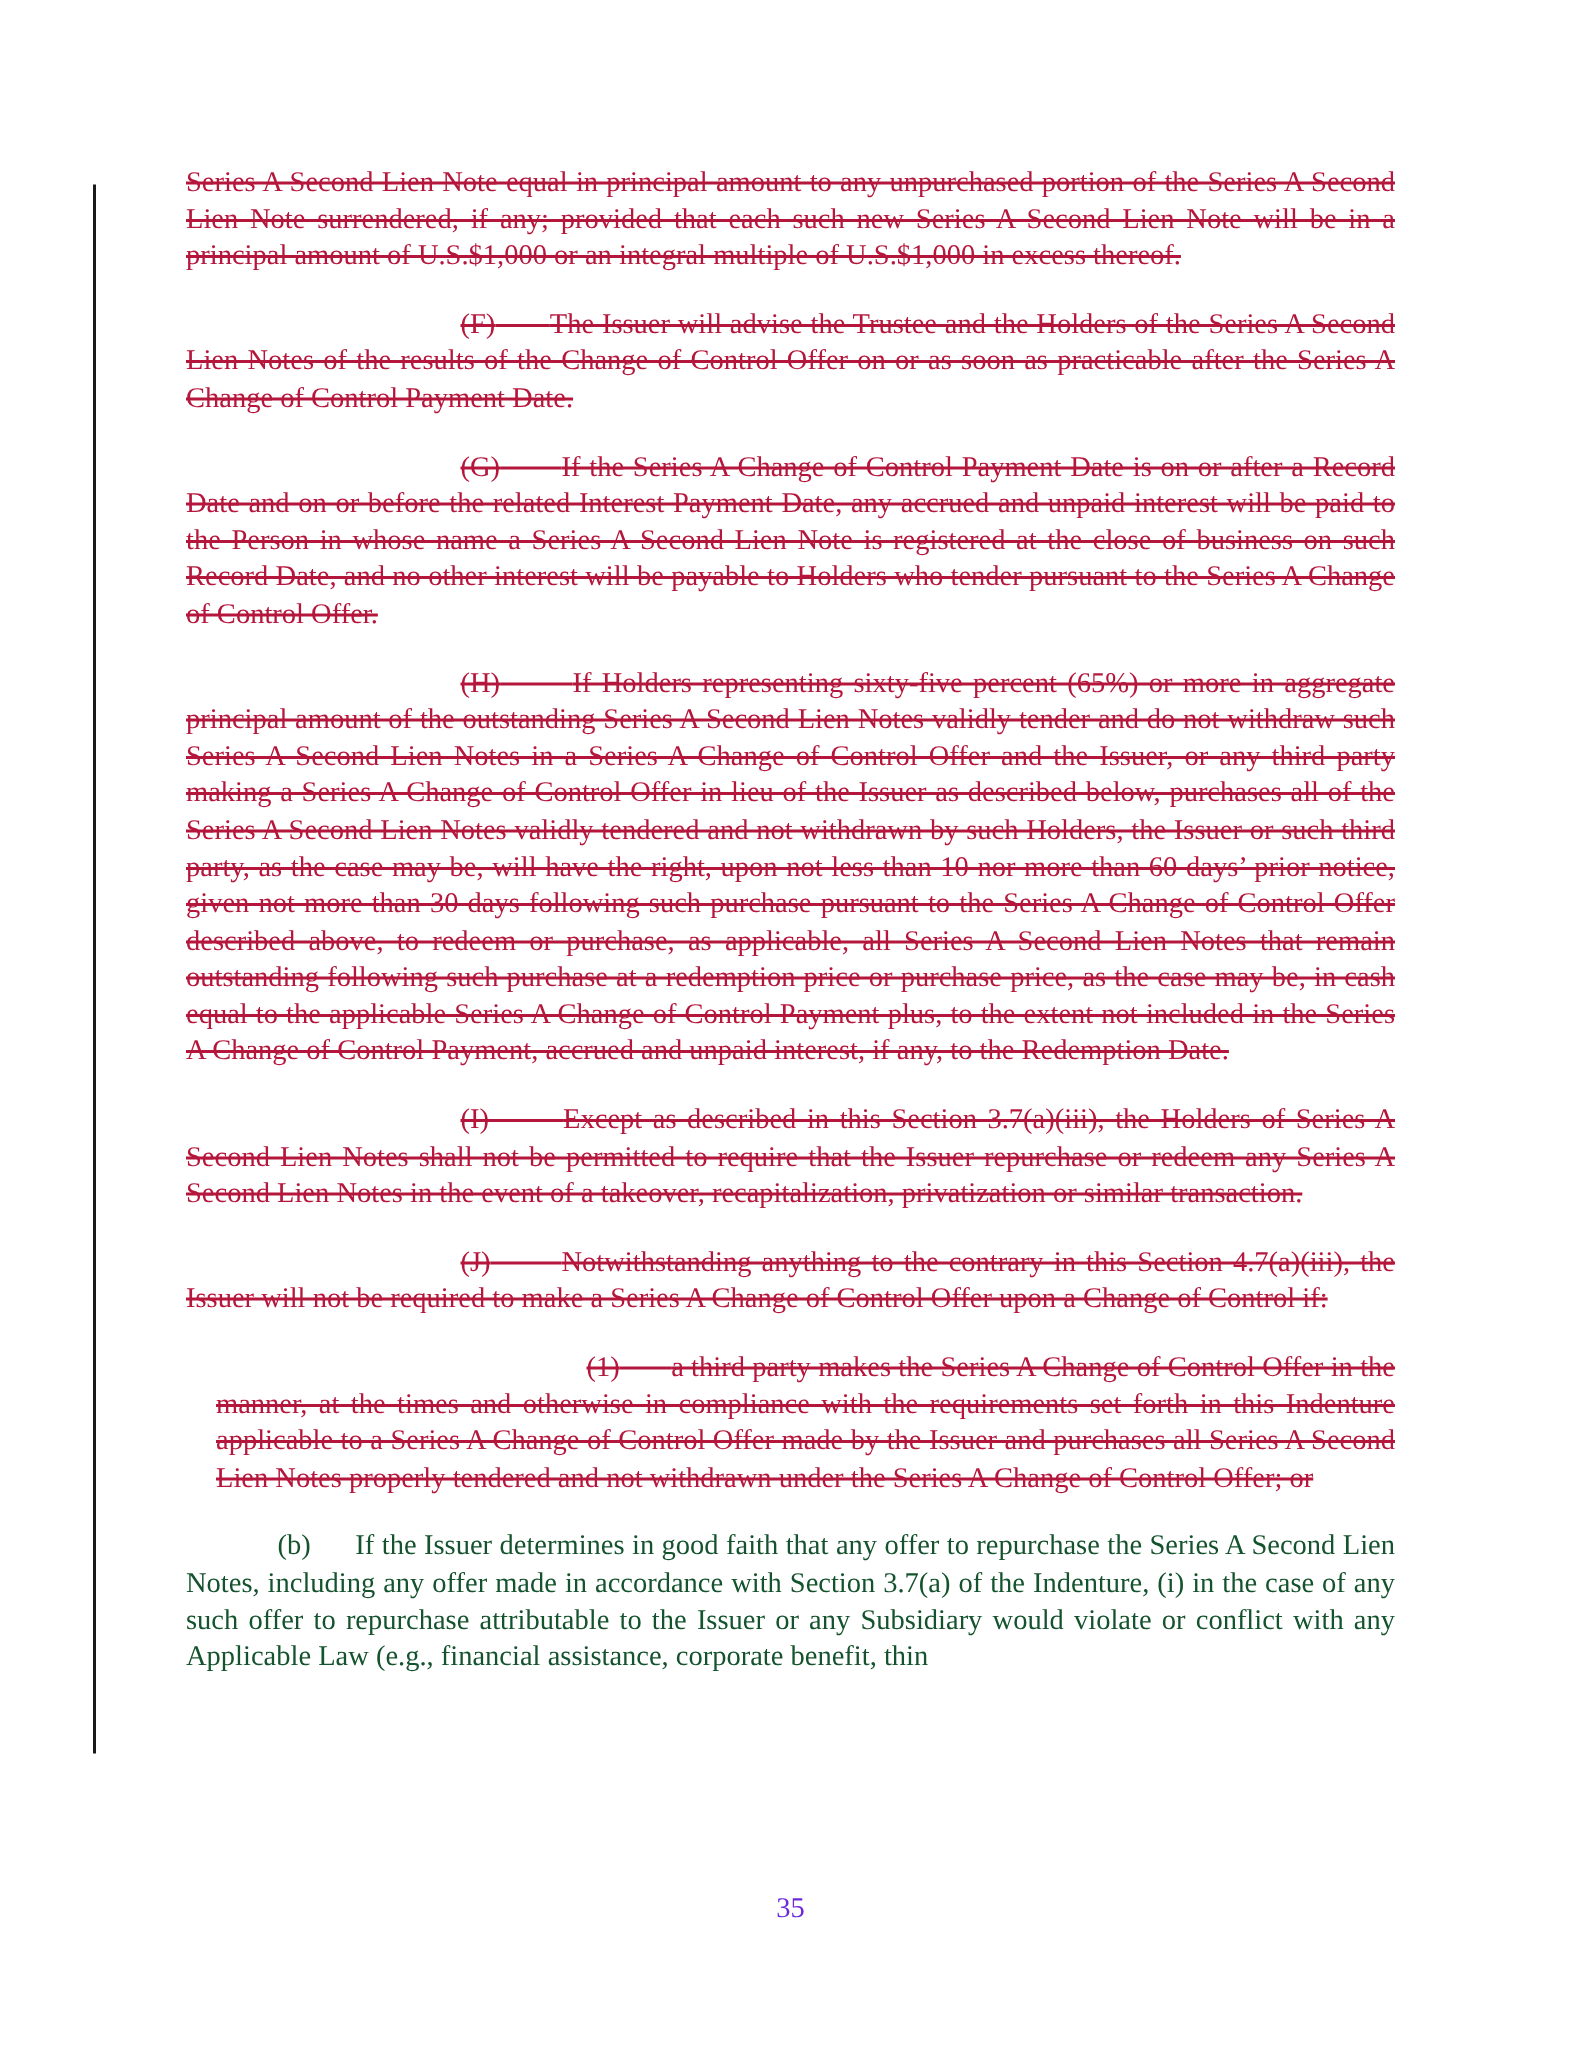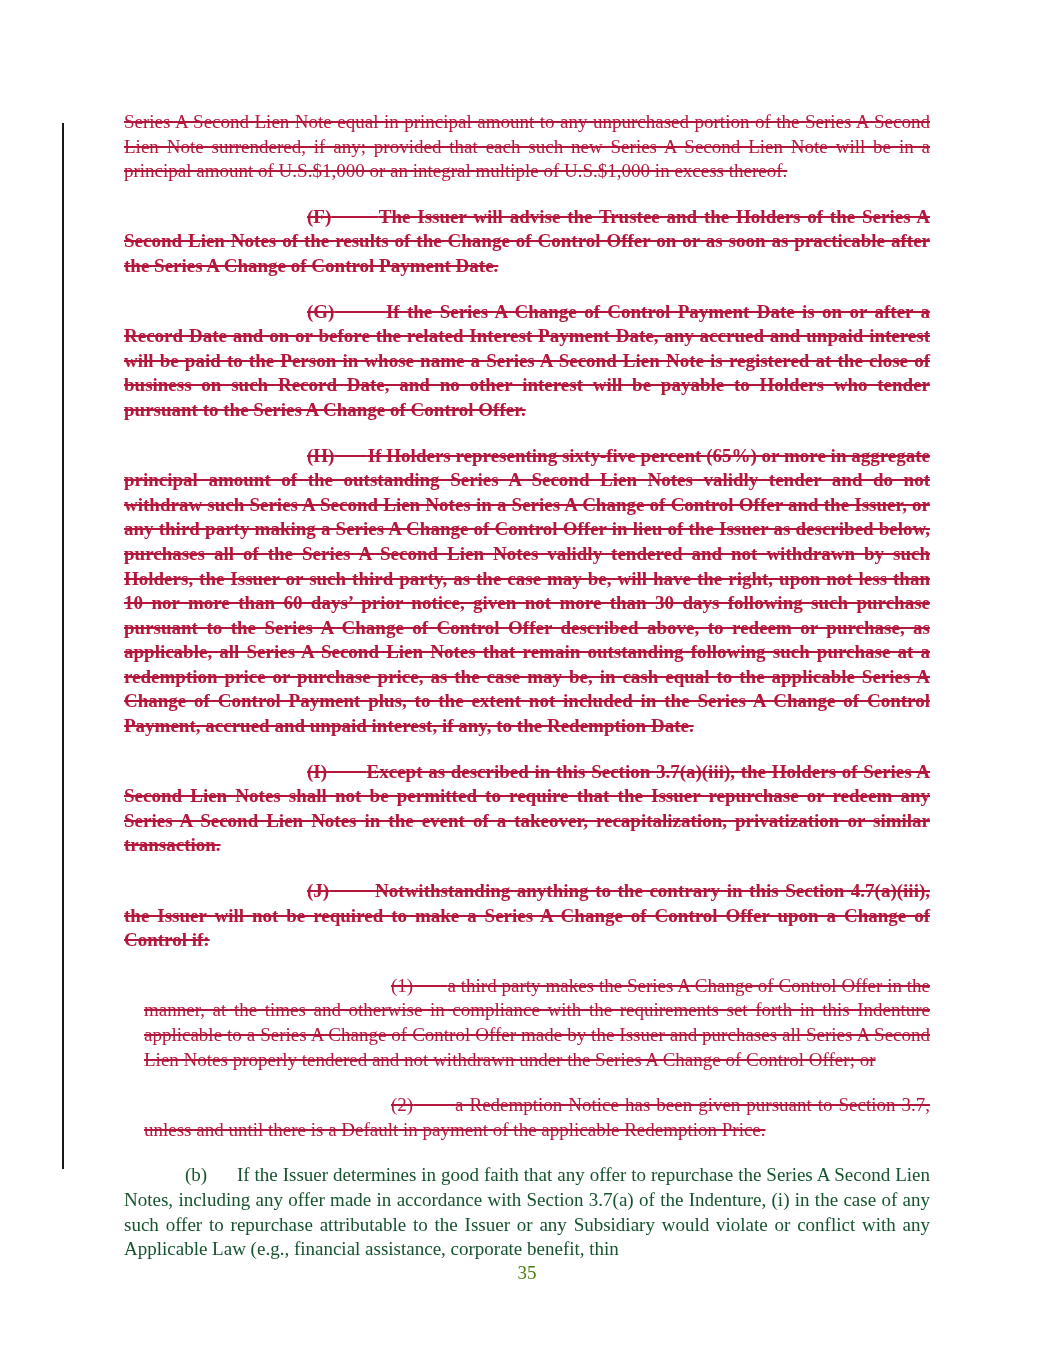--- a/index.html
+++ b/index.html
@@ -37,31 +37,31 @@
     color: #14532d;
   }
   .para.struck {
     color: #b5173c;
     text-decoration: line-through;
     text-decoration-color: #b5173c;
     text-decoration-thickness: 1.6px;
   }
   .indent-0 { text-indent: 0; }
   .indent-1 { text-indent: 61px; }   
-  .indent-3 { text-indent: 183px; font-weight: bold; }  
+  .indent-3 { text-indent: 183px; }  
   .indent-4 { text-indent: 247px; margin-left: 20px; }  
   .tabgap { white-space: pre; }
   .page-number {
     position: absolute;
     left: 124px;
     top: 1262px;
     width: 806px;
     text-align: center;
     font-size: 19px;
-    color: #4d7c0f;
+    color: #6d28d9;
   }
 </style>
 </head>
 <body>
 
 <div class="page">
 
   <div class="change-bar"></div>
 
   <div class="text-block">
@@ -73,21 +73,20 @@
     <p class="para struck indent-3"><span>(G)</span><span class="tabgap">&nbsp;&nbsp;&nbsp;&nbsp;&nbsp;&nbsp;&nbsp;</span><span>If the Series A Change of Control Payment Date is on or after a Record Date and on or before the related Interest Payment Date, any accrued and unpaid interest will be paid to the Person in whose name a Series A Second Lien Note is registered at the close of business on such Record Date, and no other interest will be payable to Holders who tender pursuant to the Series A Change of Control Offer.</span></p>
 
     <p class="para struck indent-3"><span>(H)</span><span class="tabgap">&nbsp;&nbsp;&nbsp;&nbsp;&nbsp;&nbsp;&nbsp;</span><span>If Holders representing sixty-five percent (65%) or more in aggregate principal amount of the outstanding Series A Second Lien Notes validly tender and do not withdraw such Series A Second Lien Notes in a Series A Change of Control Offer and the Issuer, or any third party making a Series A Change of Control Offer in lieu of the Issuer as described below, purchases all of the Series A Second Lien Notes validly tendered and not withdrawn by such Holders, the Issuer or such third party, as the case may be, will have the right, upon not less than 10 nor more than 60 days’ prior notice, given not more than 30 days following such purchase pursuant to the Series A Change of Control Offer described above, to redeem or purchase, as applicable, all Series A Second Lien Notes that remain outstanding following such purchase at a redemption price or purchase price, as the case may be, in cash equal to the applicable Series A Change of Control Payment plus, to the extent not included in the Series A Change of Control Payment, accrued and unpaid interest, if any, to the Redemption Date.</span></p>
 
     <p class="para struck indent-3"><span>(I)</span><span class="tabgap">&nbsp;&nbsp;&nbsp;&nbsp;&nbsp;&nbsp;&nbsp;</span><span>Except as described in this Section 3.7(a)(iii), the Holders of Series A Second Lien Notes shall not be permitted to require that the Issuer repurchase or redeem any Series A Second Lien Notes in the event of a takeover, recapitalization, privatization or similar transaction.</span></p>
 
     <p class="para struck indent-3"><span>(J)</span><span class="tabgap">&nbsp;&nbsp;&nbsp;&nbsp;&nbsp;&nbsp;&nbsp;</span><span>Notwithstanding anything to the contrary in this Section 4.7(a)(iii), the Issuer will not be required to make a Series A Change of Control Offer upon a Change of Control if:</span></p>
 
     <p class="para struck indent-4"><span>(1)</span><span class="tabgap">&nbsp;&nbsp;&nbsp;&nbsp;&nbsp;&nbsp;&nbsp;</span><span>a third party makes the Series A Change of Control Offer in the manner, at the times and otherwise in compliance with the requirements set forth in this Indenture applicable to a Series A Change of Control Offer made by the Issuer and purchases all Series A Second Lien Notes properly tendered and not withdrawn under the Series A Change of Control Offer; or</span></p>
 
-    <p class="para struck indent-4"><span>(2)</span><span class="tabgap">&nbsp;&nbsp;&nbsp;&nbsp;&nbsp;&nbsp;&nbsp;</span><span>a Redemption Notice has been given pursuant to Section 3.7, unless and until there is a Default in payment of the applicable Redemption Price.</span></p>
 
     <p class="para indent-1"><span>(b)</span><span class="tabgap">&nbsp;&nbsp;&nbsp;&nbsp;&nbsp;&nbsp;</span><span>If the Issuer determines in good faith that any offer to repurchase the Series A Second Lien Notes, including any offer made in accordance with Section 3.7(a) of the Indenture, (i) in the case of any such offer to repurchase attributable to the Issuer or any Subsidiary would violate or conflict with any Applicable Law (e.g., financial assistance, corporate benefit, thin</span></p>
 
   </div>
 
   <div class="page-number">35</div>
 
 </div>
 
 </body></html>

